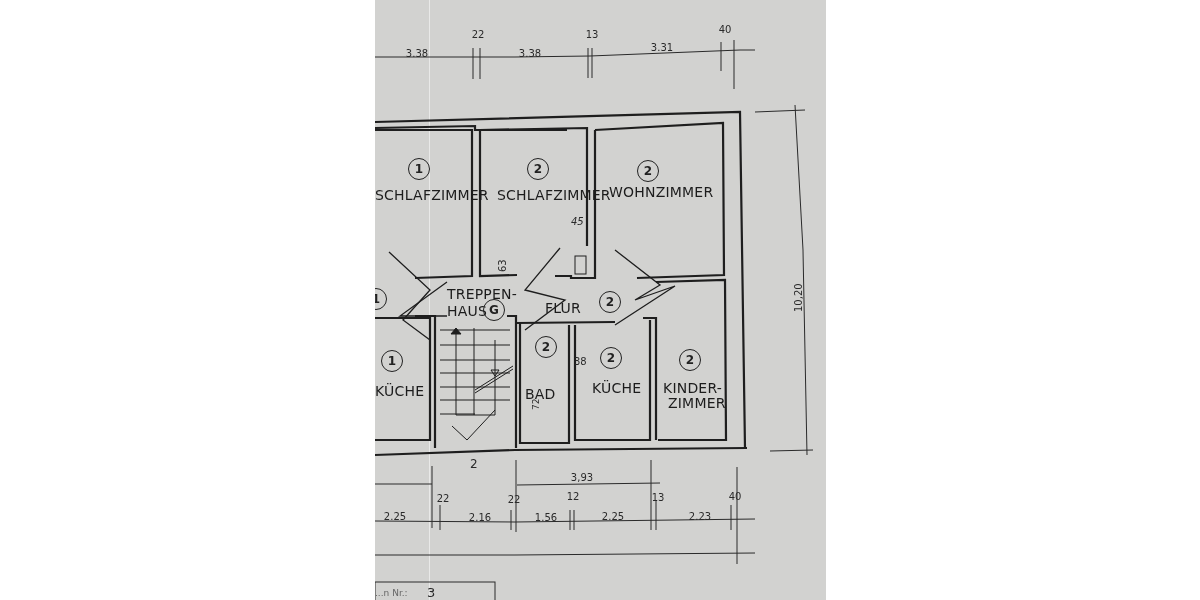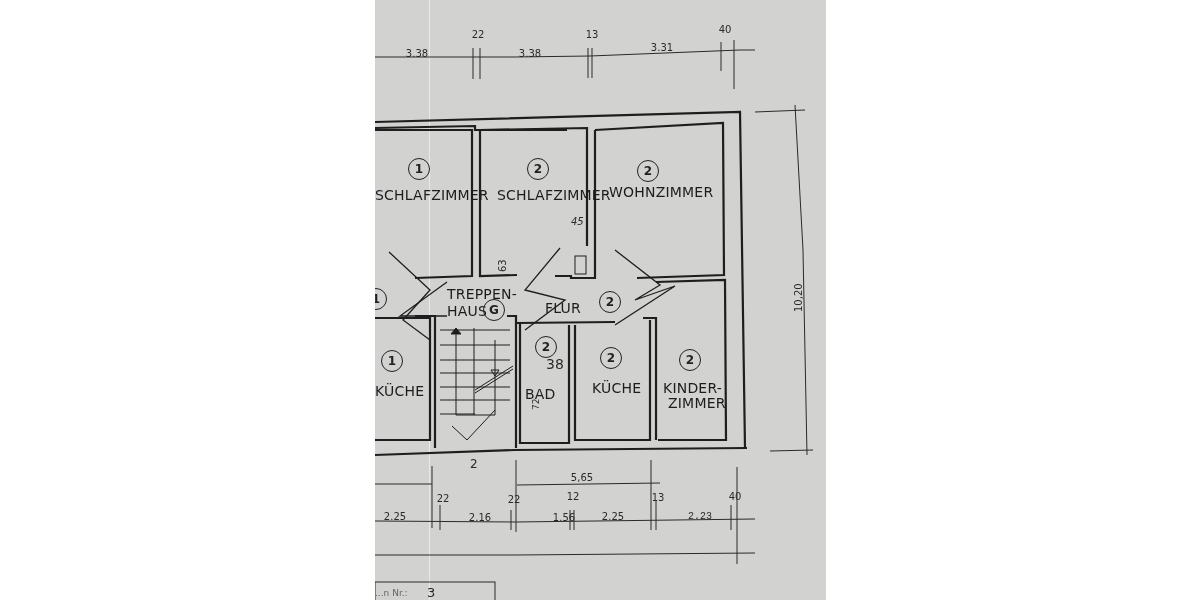--- a/index.html
+++ b/index.html
@@ -168,32 +168,32 @@
       <span>1</span>
     </div>
   <span class="lbl" style="left:0px;top:383px;">KÜCHE</span>
 
   <div class="badge" style="left:-10px;top:288px;">
       <span>1</span>
     </div>
 
   <span class="dim" style="left:196px;top:216px;font-style:italic;">45</span>
   <span class="dim rot" style="left:122px;top:272px;">63</span>
-  <span class="dim" style="left:171px;top:356px;font-size:14px;">38</span>
+  <span class="dim" style="left:199px;top:356px;font-size:10px;">38</span>
   <span class="dim rot" style="left:156px;top:410px;font-size:9px;">72</span>
 
   <span class="dim" style="left:95px;top:457px;font-size:12px;">2</span>
 
-  <span class="dim center" style="left:207px;top:472px;">5,65</span>
+  <span class="dim center" style="left:207px;top:472px;">3,93</span>
   <span class="dim center" style="left:20px;top:511px;">2.25</span>
   <span class="dim center" style="left:68px;top:493px;">22</span>
   <span class="dim center" style="left:105px;top:512px;">2.16</span>
   <span class="dim center" style="left:139px;top:494px;">22</span>
-  <span class="dim center" style="left:171px;top:512px;margin-left:18px;">1.56</span>
+  <span class="dim center" style="left:171px;top:512px;">1.56</span>
   <span class="dim center" style="left:198px;top:491px;text-align:right;">12</span>
   <span class="dim center" style="left:238px;top:511px;">2.25</span>
   <span class="dim center" style="left:283px;top:492px;">13</span>
-  <span class="dim center" style="left:325px;top:511px;font-family:Liberation Mono, monospace;">2.23</span>
+  <span class="dim center" style="left:325px;top:511px;">2.23</span>
   <span class="dim center" style="left:360px;top:491px;">40</span>
 
   <span class="dim" style="left:0px;top:588px;font-size:9px;color:#666;">...n Nr.:</span>
   <span class="dim" style="left:52px;top:585px;font-size:13px;">3</span>
 </div>
 
 </body></html>

